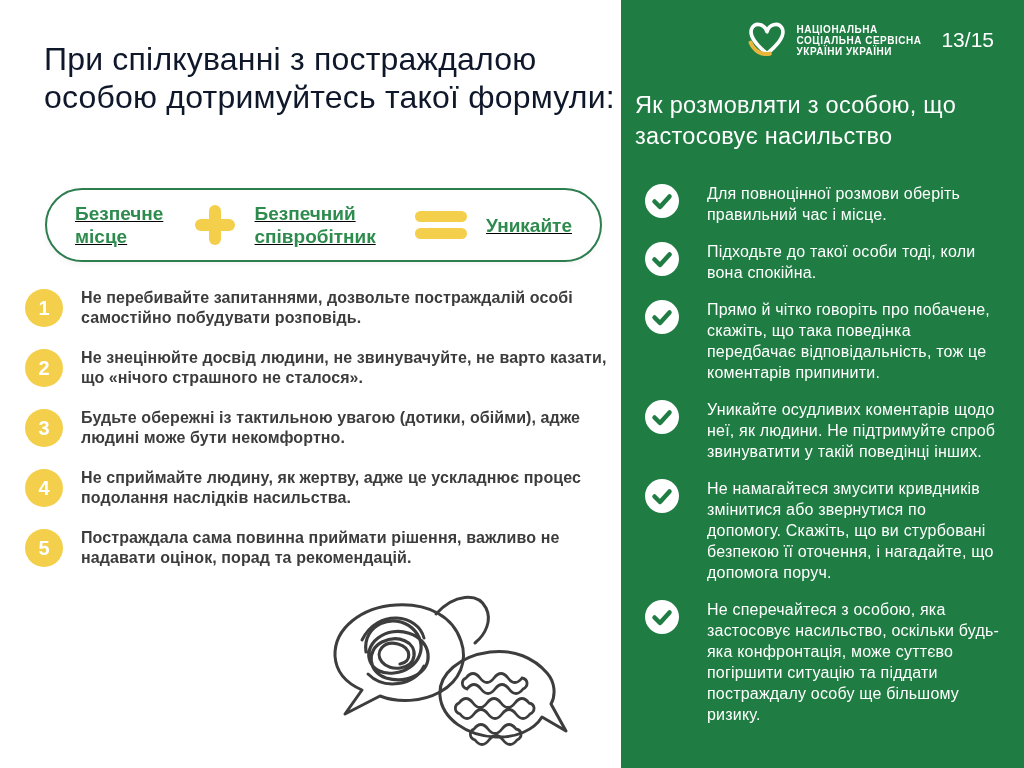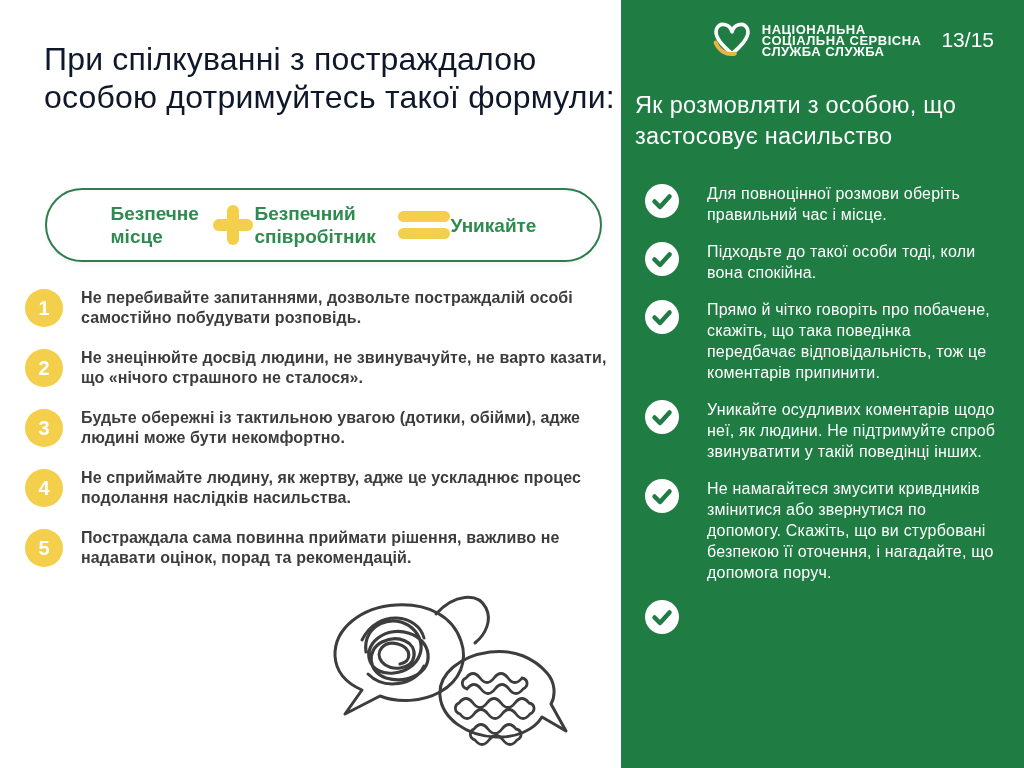--- a/index.html
+++ b/index.html
@@ -17,22 +17,23 @@
   }
   .main-title {
     position:absolute; left:44px; top:40px; width:575px;
     font-size:32px; font-weight:300; color:#0f172a;
     line-height:38px; letter-spacing:0.2px;
   }
   .formula-box {
     position:absolute; left:45px; top:188px; width:557px; height:74px;
     border:2px solid #2e7d4f; border-radius:40px; background:#ffffff;
     box-shadow:0 2px 6px rgba(0,0,0,0.05);
-    display:flex; align-items:center; justify-content:center;
+    display:flex; align-items:center; justify-content:space-between;
     padding:0 28px;
+    text-decoration:underline;
   }
   .formula-term {
     font-size:19px; font-weight:700; color:#2e8b4e; line-height:23px;
   }
   .term-1 { width:100px; }
   .term-2 { width:142px; }
   .term-3 { width:auto; }
   .op-icon { flex-shrink:0; display:block; }
   .tips-list {
     position:absolute; left:25px; top:288px; width:596px;
@@ -54,21 +55,21 @@
   .right-panel {
     position:absolute; left:621px; top:0; width:403px; height:768px;
     background:#1f7d43; color:#ffffff;
   }
   .logo-row {
     position:absolute; top:20px; left:0; width:100%;
     display:flex; align-items:center; justify-content:flex-end;
     padding-right:30px; gap:8px;
   }
   .logo-text {
-    font-size:13px; font-weight:700; letter-spacing:0.5px;
+    font-size:10px; font-weight:700; letter-spacing:0.5px;
     line-height:11px; color:#ffffff;
   }
   .page-num {
     font-size:21px; font-weight:400; margin-left:12px; color:#ffffff;
   }
   .right-title {
     position:absolute; top:90px; left:0; width:100%;
     text-align:left; font-size:23.5px; font-weight:400;
     line-height:31px; letter-spacing:0.3px; padding:0 14px;
   }
@@ -148,21 +149,21 @@
 <div class="right-panel">
 
   <div class="logo-row">
     <svg width="44" height="40" viewBox="0 0 48 44">
       <path d="M24 13 C 22 5 12 2 8 8 C 4 14 7 23 24 37 C 41 23 44 14 40 8 C 36 2 26 5 24 13 Z" stroke="#ffffff" stroke-width="4" stroke-linejoin="round" fill="none"></path>
       <path d="M 6 25 C 10 34 18 39 27 37" stroke="#e9b63d" stroke-width="4.5" stroke-linecap="round" fill="none"></path>
     </svg>
     <div class="logo-text">
       <div>НАЦІОНАЛЬНА</div>
       <div>СОЦІАЛЬНА СЕРВІСНА</div>
-      <div>СЛУЖБА СЛУЖБА</div>
+      <div>УКРАЇНИ УКРАЇНИ</div>
     </div>
     <div class="page-num">13/15</div>
   </div>
 
   <h2 class="right-title">Як розмовляти з особою, що застосовує насильство</h2>
 
   <div class="check-list">
 
     <div class="check-row">
       <svg class="check-badge" width="34" height="34" viewBox="0 0 34 34">
@@ -202,16 +203,17 @@
         <path d="M9.5 17.5 L15 23 L24.5 12.5" stroke="#1f7d43" stroke-width="4.5" stroke-linecap="round" stroke-linejoin="round" fill="none"></path>
       </svg>
       <div class="check-text">Не намагайтеся змусити кривдників змінитися або звернутися по допомогу. Скажіть, що ви стурбовані безпекою її оточення, і нагадайте, що допомога поруч.</div>
     </div>
 
     <div class="check-row">
       <svg class="check-badge" width="34" height="34" viewBox="0 0 34 34">
         <circle cx="17" cy="17" r="17" fill="#ffffff"></circle>
         <path d="M9.5 17.5 L15 23 L24.5 12.5" stroke="#1f7d43" stroke-width="4.5" stroke-linecap="round" stroke-linejoin="round" fill="none"></path>
       </svg>
+      <div class="check-text">Не сперечайтеся з особою, яка застосовує насильство, оскільки будь-яка конфронтація, може суттєво погіршити ситуацію та піддати постраждалу особу ще більшому ризику.</div>
     </div>
 
   </div>
 </div>
 
 </body></html>

